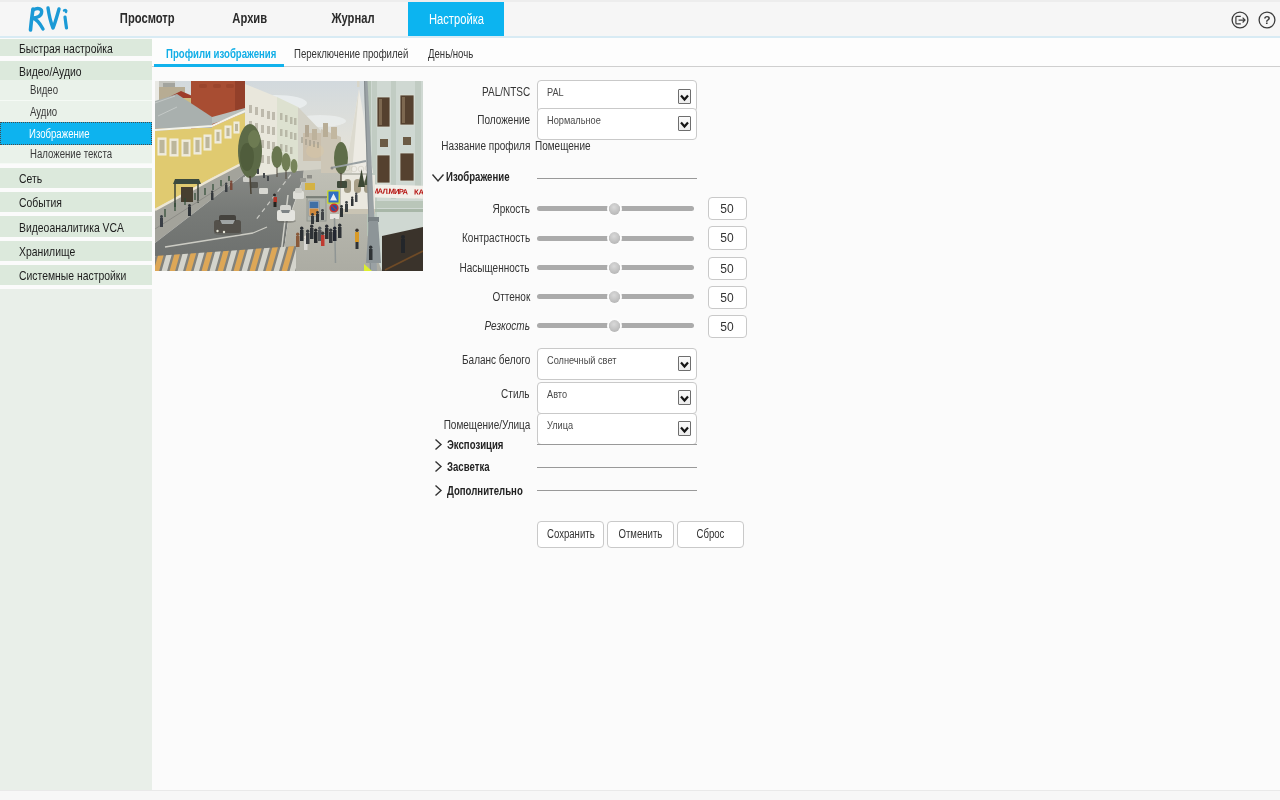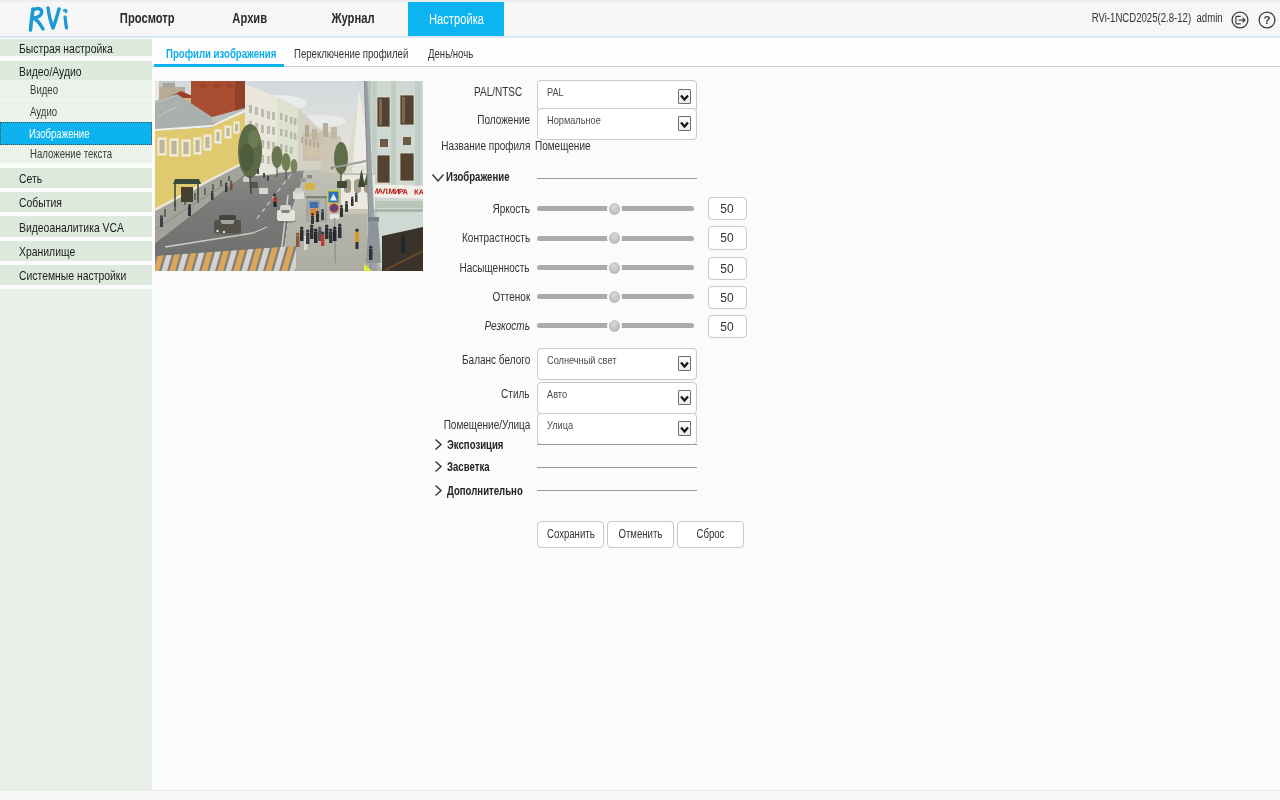--- a/index.html
+++ b/index.html
@@ -58,21 +58,20 @@
         <path d="M7,6 C12.5,3 16.5,5 15.5,9 C14.5,13 9,14 6.5,14 C11,15 14,19.5 17,25" stroke-width="3.4"></path>
         <path d="M22,4 C23,11 25,19 27,24 C29.5,18 31.5,10 33,5" stroke-width="3.4"></path>
         <path d="M39,13 C39.5,17 40,21 40.5,24" stroke-width="3.2"></path>
         <path d="M38,6.5 C39.5,5.5 41,6.5 40,8" stroke-width="2.4"></path>
       </g>
     </svg>
     <div class="navitem" style="left:97px;width:100px;"><span class="cx oc">Просмотр</span></div>
     <div class="navitem" style="left:200px;width:100px;"><span class="cx oc">Архив</span></div>
     <div class="navitem" style="left:303px;width:100px;"><span class="cx oc">Журнал</span></div>
     <div id="navactive"><span class="cx oc">Настройка</span></div>
-    <div id="topright"><span class="cx or">RVi-1NCD2025(2.8-12)&nbsp;&nbsp;admin</span></div>
     <svg class="abs" style="left:1231px;top:11px" width="18" height="18" viewBox="0 0 18 18">
       <circle cx="9" cy="9" r="7.9" fill="none" stroke="#3c3c3c" stroke-width="1.3"></circle>
       <path d="M9.8,5.3 L5.9,5.3 Q4.9,5.3 4.9,6.3 L4.9,11.9 Q4.9,12.9 5.9,12.9 L9.8,12.9" fill="none" stroke="#3c3c3c" stroke-width="1.2"></path>
       <path d="M7.6,9.1 L13.9,9.1 M11.6,6.7 L14,9.1 L11.6,11.5" fill="none" stroke="#3c3c3c" stroke-width="1.2"></path>
     </svg>
     <svg class="abs" style="left:1258px;top:11px" width="18" height="18" viewBox="0 0 18 18">
       <circle cx="9" cy="9" r="7.9" fill="none" stroke="#3c3c3c" stroke-width="1.3"></circle>
       <text x="9" y="13.2" font-size="11.5" font-weight="bold" fill="#3c3c3c" text-anchor="middle" font-family="Liberation Sans">?</text>
     </svg>
   </div>
@@ -502,21 +501,21 @@
           <line x1="30" y1="117" x2="30" y2="124"></line>
           <line x1="40" y1="112" x2="40" y2="119"></line>
           <line x1="50" y1="107" x2="50" y2="114"></line>
           <line x1="58" y1="103" x2="58" y2="109"></line>
           <line x1="66" y1="99" x2="66" y2="105"></line>
           <line x1="74" y1="95" x2="74" y2="100"></line>
     </g>
   </svg>
   </div>
 
-  <div class="flabel" style="left:322px;top:85px;"><span class="cx or">PAL/NTSC</span></div>
+  <div class="flabel" style="left:330px;top:85px;"><span class="cx or">PAL/NTSC</span></div>
   <div class="dd" style="top:80px;">
       <span class="txt"><span class="cx">PAL</span></span>
       <span class="arr"><svg width="11" height="13" viewBox="0 0 11 13">
           <polyline points="2,4.5 5.5,8.5 9,4.5" fill="none" stroke="#151515" stroke-width="2.2"></polyline>
         </svg></span>
     </div>
   <div class="flabel" style="left:330px;top:112.5px;"><span class="cx or">Положение</span></div>
   <div class="dd" style="top:107.5px;">
       <span class="txt"><span class="cx">Нормальное</span></span>
       <span class="arr"><svg width="11" height="13" viewBox="0 0 11 13">

